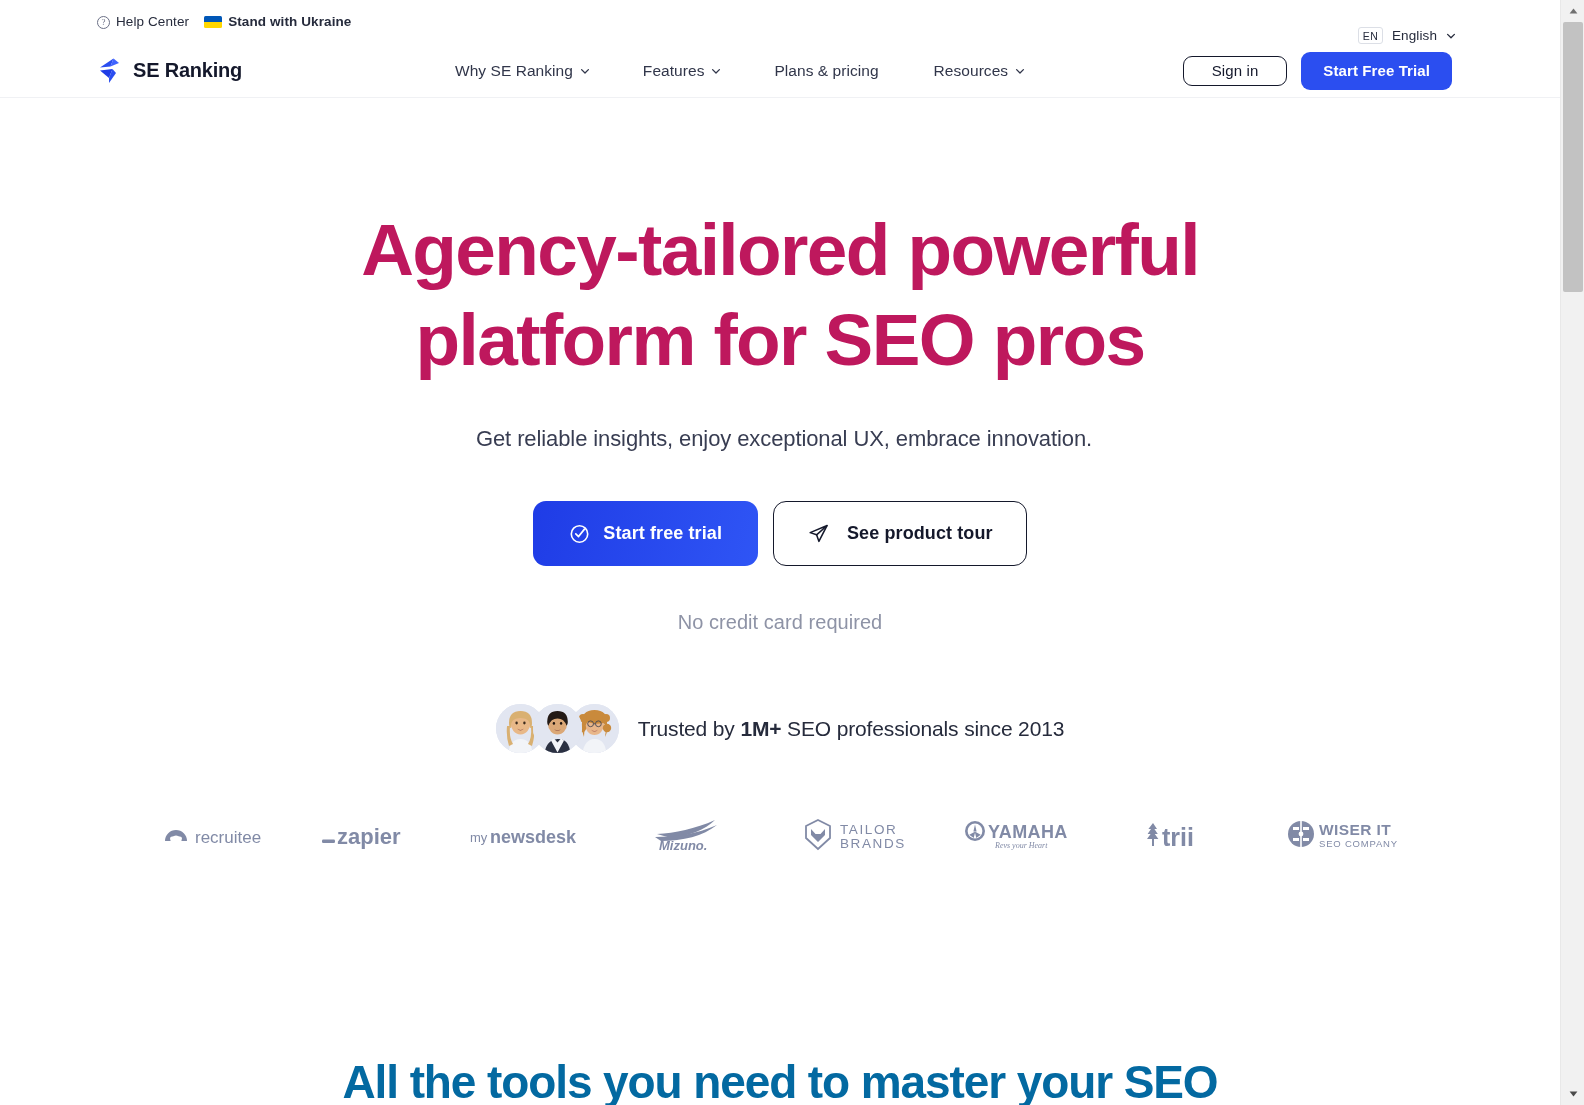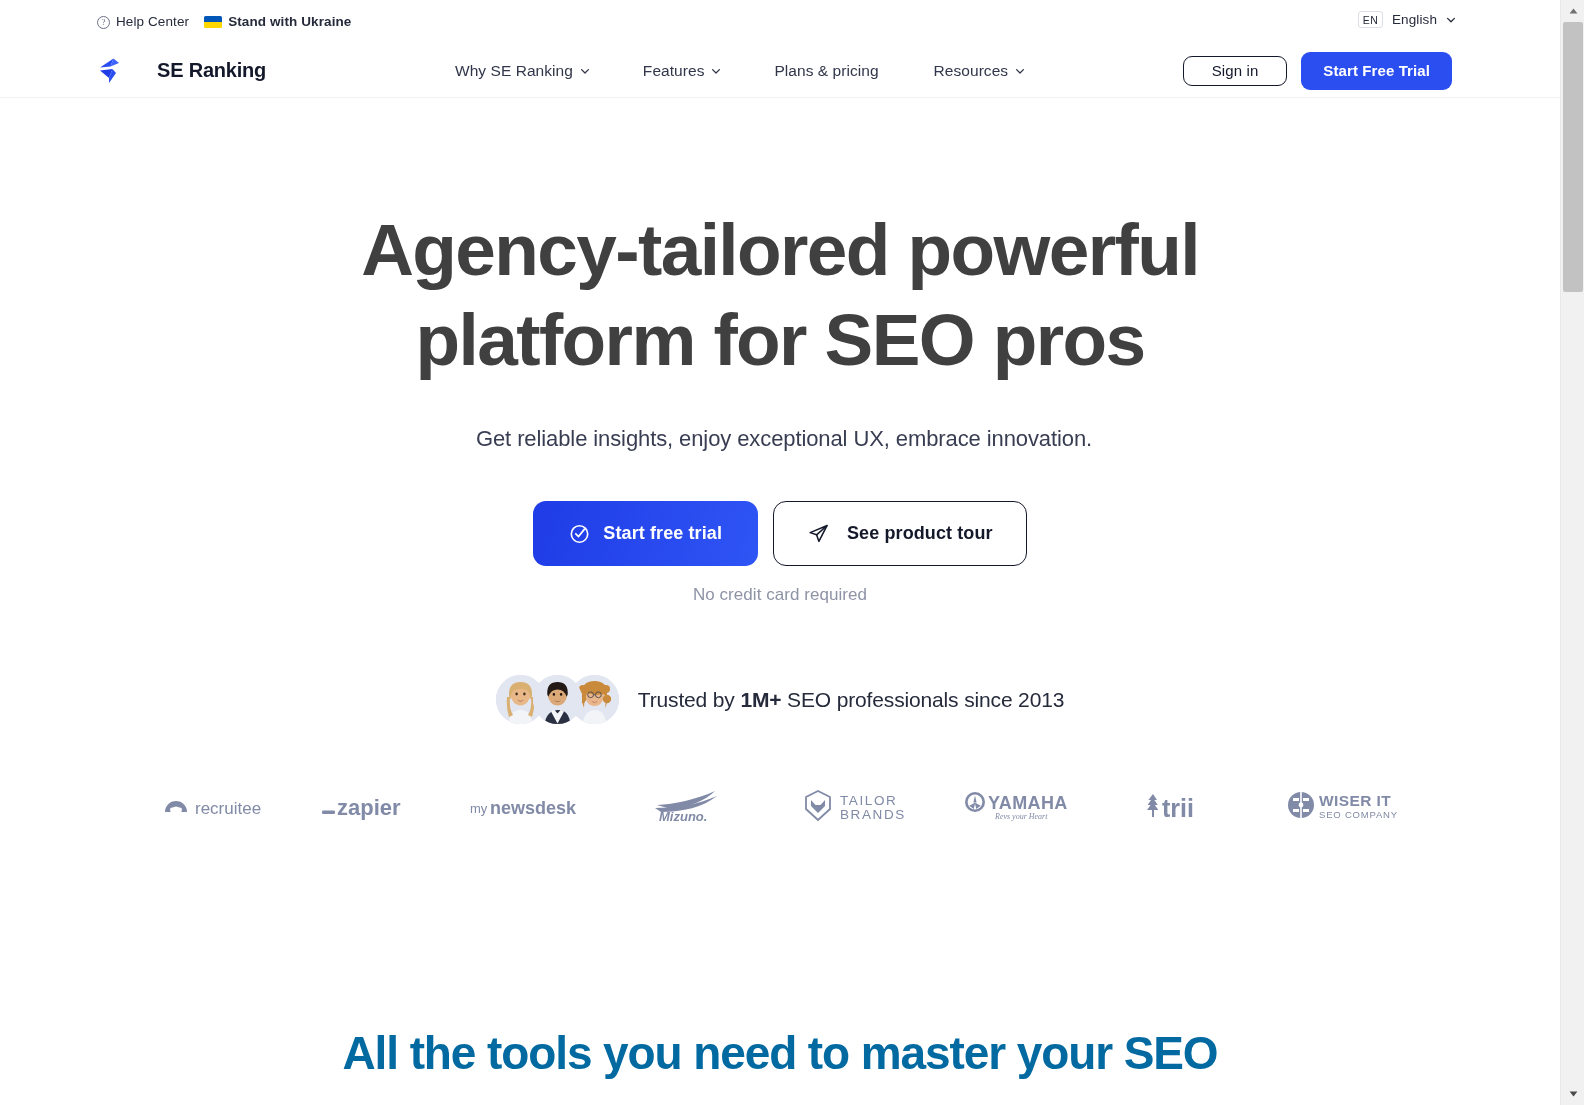--- a/index.html
+++ b/index.html
@@ -69,21 +69,21 @@
     border-radius: 1.5px;
     background: linear-gradient(to bottom, #0057b7 0 50%, #ffd700 50% 100%);
     display: inline-block;
     flex: none;
   }
 
   
   .lang-select {
     position: absolute;
     right: 106px;
-    top: 11px;
+    top: 27px;
     display: flex;
     align-items: center;
     gap: 9px;
     cursor: pointer;
   }
   .lang-badge {
     border: 1px solid #dcdfe6;
     border-radius: 3px;
     font-size: 10.5px;
     color: #262b3c;
@@ -118,21 +118,20 @@
   .brand-mark {
     width: 26px; height: 28px;
     position: relative;
     flex: none;
   }
   .brand-name {
     font-size: 20px;
     font-weight: 700;
     color: #14182b;
     letter-spacing: -0.2px;
-    margin-left: 24px;
   }
 
   .nav-menu {
     position: absolute;
     left: 455px;
     display: flex;
     align-items: center;
     gap: 17px;
   }
   .nav-item {
@@ -195,21 +194,21 @@
 
   
   .hero {
     padding-top: 107px;
     text-align: center;
   }
   .hero-title {
     font-size: 73px;
     line-height: 90px;
     font-weight: 700;
-    color: #404040;
+    color: #be185d;
     letter-spacing: -1.6px;
     max-width: 900px;
     margin: 0 auto;
   }
   .hero-sub {
     margin-top: 39px;
     font-size: 22px;
     line-height: 30px;
     color: #383d52;
     letter-spacing: -0.1px;
@@ -243,22 +242,22 @@
     color: #14182b;
     font-size: 18px;
     font-weight: 700;
     gap: 17px;
     letter-spacing: .1px;
   }
   .ico { display: inline-flex; flex: none; }
   .ico svg { display: block; }
 
   .hero-note {
-    margin-top: 19px;
-    font-size: 17px;
+    margin-top: 45px;
+    font-size: 20px;
     color: #8e93a6;
     letter-spacing: .05px;
   }
 
   
   .trusted {
     margin-top: 70px;
     display: flex;
     align-items: center;
     justify-content: center;

